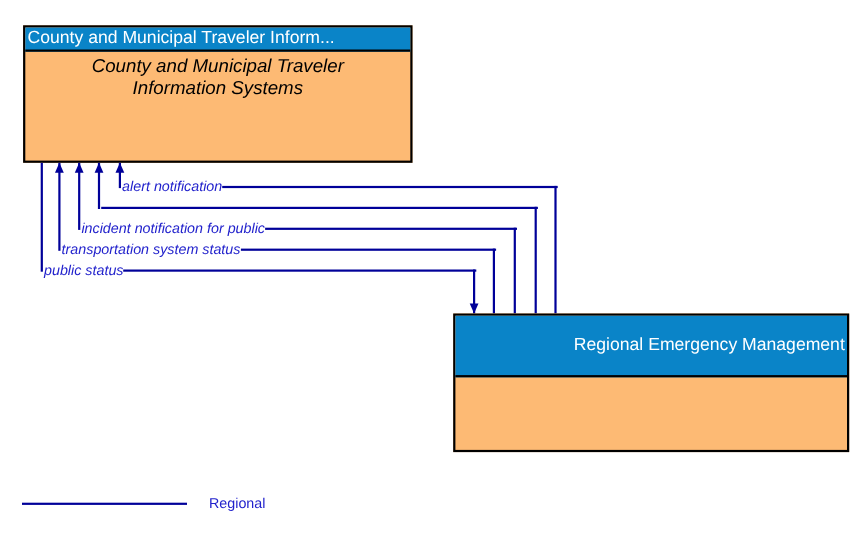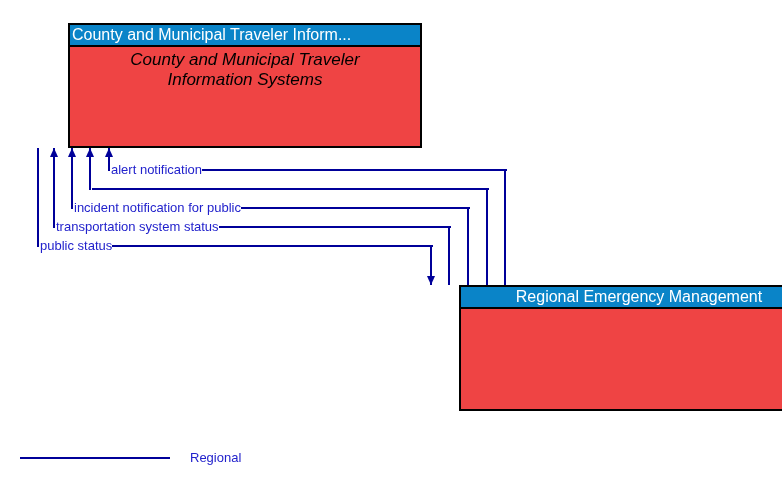--- a/index.html
+++ b/index.html
@@ -7,38 +7,37 @@
     position:relative;
     width:782px;height:485px;
     background:#ffffff;
     font-family:"Liberation Sans","DejaVu Sans",sans-serif;
     overflow:hidden;
   }
   
   .entity-box{
     position:absolute;
     border:2px solid #000000;
-    background:#ef4444;
+    background:#fdba74;
     box-sizing:border-box;
-    margin-left:47px;
   }
   .box-top{left:21px;top:23px;width:354px;height:125px;}
   .box-bottom{left:412px;top:285px;width:360px;height:126px;}
   .title-bar{
     height:20px;
     background:#0a84c8;
     border-bottom:2px solid #000000;
     color:#ffffff;
     font-size:16px;
     line-height:20px;
     white-space:nowrap;
     overflow:hidden;
   }
   .title-left{text-align:left;padding:0 2px;}
-  .title-center{text-align:center;padding:0 2px;}
+  .title-center{text-align:right;padding:17px 2px;}
   .body-label{
     margin:3px auto 0;
     text-align:center;
     color:#000000;
     font-size:17px;
     line-height:20px;
     font-style:italic;
   }
   .box-top .body-label{width:300px;}
   .box-bottom .body-label{width:340px;}
@@ -46,20 +45,21 @@
   .vline{
     position:absolute;
     width:2px;
     background:#000099;
   }
   .flow-row{
     position:absolute;
     height:18px;
     display:flex;
     align-items:center;
+    font-style:italic;
   }
   .flow-label{
     font-size:13px;
     line-height:18px;
     color:#2222cc;
     white-space:nowrap;
   }
   .hline{
     flex:1;
     height:2px;

